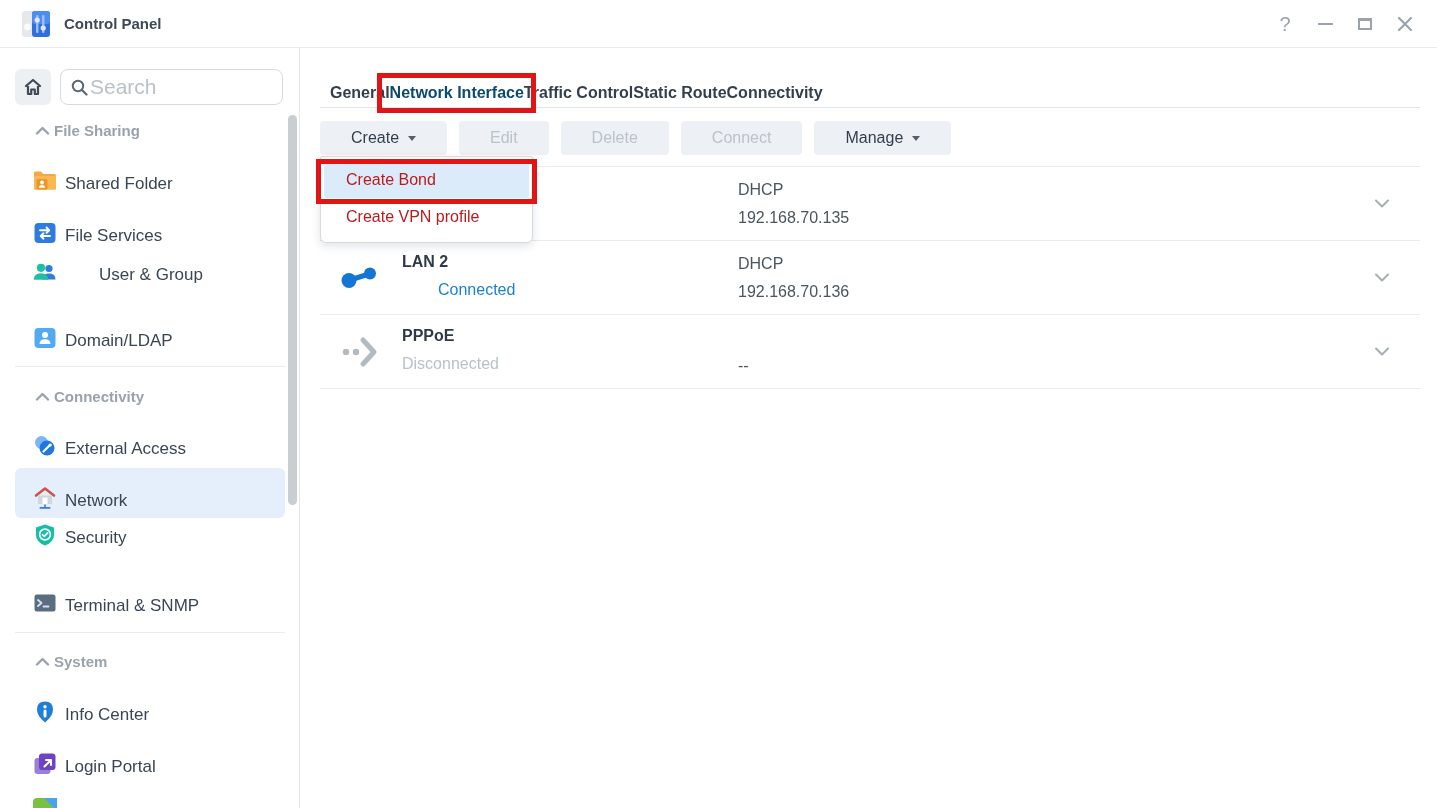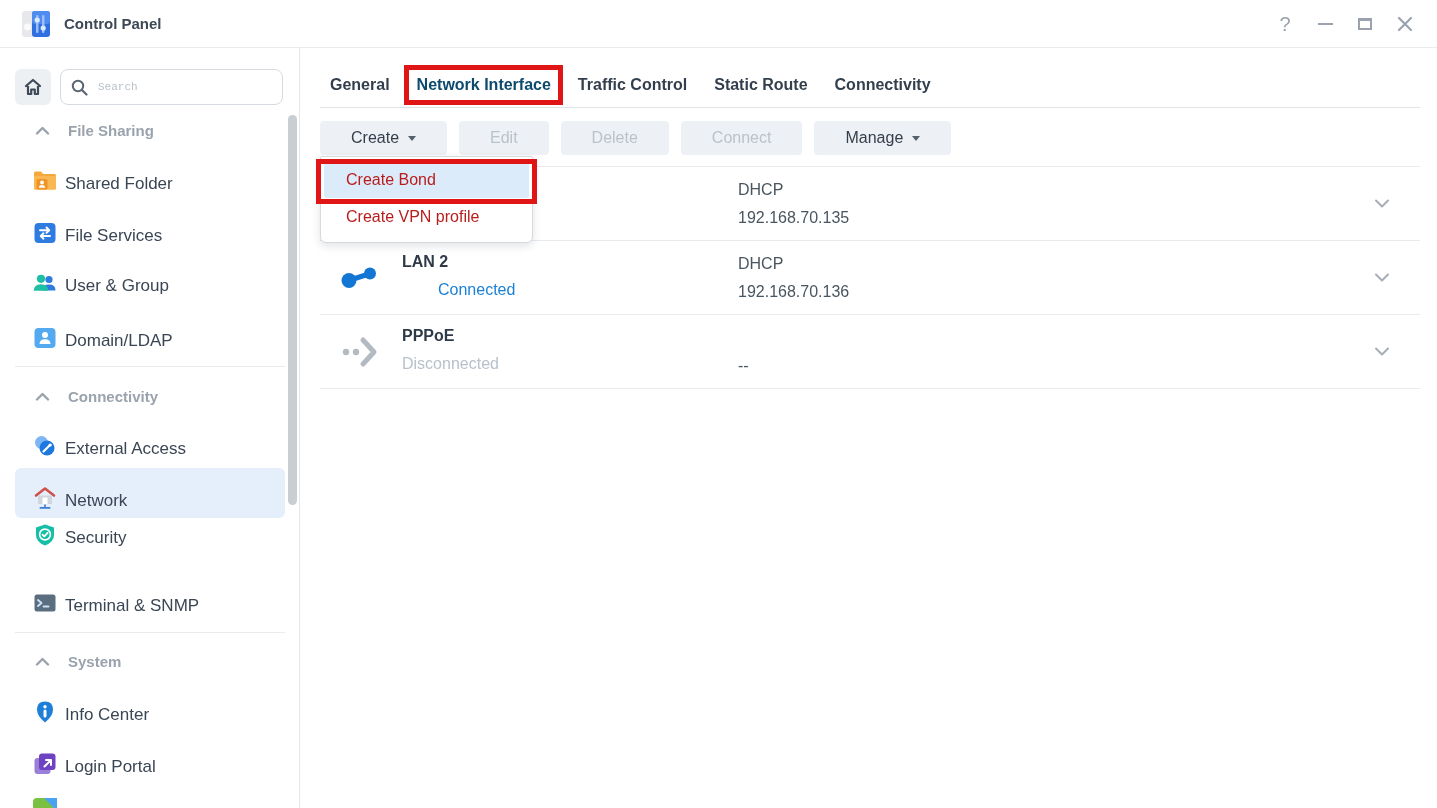--- a/index.html
+++ b/index.html
@@ -20,37 +20,37 @@
   .min-glyph { width:15px; height:2px; background:#9aa3ad; display:block; }
   .max-glyph { width:14px; height:12px; border:2px solid #9aa3ad; border-top-width:3px; display:block; }
 
   
   .sidebar { position:absolute; top:48px; left:0; width:300px; height:760px; background:#fff;
              border-right:1px solid #e4e7ea; overflow:hidden; }
   .home-btn { position:absolute; left:15px; top:21px; width:36px; height:36px; background:#edf0f3;
               border-radius:6px; display:flex; align-items:center; justify-content:center; }
   .search-box { position:absolute; left:60px; top:21px; width:223px; height:36px; background:#fff;
                 border:1px solid #d6dbe1; border-radius:8px; display:flex; align-items:center; padding:0 10px; }
-  .search-box input { border:none; outline:none; width:160px; margin-left:10px; font-size:11px;
-                      font-family:Liberation Mono, monospace; color:#42505e; background:transparent; }
+  .search-box input { border:none; outline:none; width:160px; margin-left:2px; font-size:21px;
+                      font-family:Liberation Sans, sans-serif; color:#42505e; background:transparent; }
   .search-box input::placeholder { color:#b9c1ca; }
   .side-header { position:absolute; left:0; width:100%; height:20px; display:flex; align-items:center; }
   .side-header .chev { margin-left:35px; }
-  .side-header .hlabel { margin-left:18px; font-size:15px; font-weight:bold; color:#9aa3ad; }
+  .side-header .hlabel { margin-left:4px; font-size:15px; font-weight:bold; color:#9aa3ad; }
   .side-item { position:absolute; left:0; width:100%; height:36px; display:flex; align-items:flex-end; }
   .side-item .sicon { margin-left:32px; width:26px; height:26px; flex:0 0 26px; }
   .side-item .slabel { margin-left:7px; font-size:17px; color:#3a4654; }
   .side-selected { position:absolute; left:15px; width:270px; height:50px; background:#e5effc; border-radius:6px; }
   .side-divider { position:absolute; left:15px; width:270px; height:1px; background:#e9ecef; }
   .side-scrollthumb { position:absolute; left:288px; top:67px; width:9px; height:390px;
                       background:#c9ced3; border-radius:5px; }
   .partial-icon { position:absolute; left:32px; top:749px; width:26px; height:26px; }
 
   
-  .tabs { position:absolute; left:330px; top:62px; height:45px; display:flex; align-items:center; gap:27px; }
+  .tabs { position:absolute; left:330px; top:70px; height:45px; display:flex; align-items:center; }
   .tab { position:relative; font-size:16px; font-weight:bold; color:#333f4d; white-space:nowrap; }
   .tab.active { color:#0c4a6e; }
   .tabs-divider { position:absolute; left:320px; top:107px; width:1100px; height:1px; background:#e0e4e8; }
   .red-frame { position:absolute; border:5px solid #e01515; pointer-events:none; z-index:60; }
   .tab-frame { left:-13px; right:-12px; top:-11px; bottom:-11px; }
 
   
   .toolbar { position:absolute; left:320px; top:121px; display:flex; gap:12px; }
   .tbtn { height:34px; background:#edf0f4; border:none; border-radius:4px; padding:0 31px;
           font-family:"Liberation Sans", sans-serif; font-size:16px; color:#333f4c;
@@ -158,21 +158,21 @@
       <span class="sicon">
         <svg width="26" height="26" viewBox="0 0 26 26">
           <rect x="2.5" y="3" width="21" height="20" rx="4" fill="#2e7ce0"></rect>
           <path d="M8 10.2 H17 M14.5 7.5 L17.3 10.2 L14.5 12.9" fill="none" stroke="#fff" stroke-width="1.9" stroke-linecap="round" stroke-linejoin="round"></path>
           <path d="M18 16 H9 M11.5 13.3 L8.7 16 L11.5 18.7" fill="none" stroke="#fff" stroke-width="1.9" stroke-linecap="round" stroke-linejoin="round"></path>
         </svg>
       </span>
       <span class="slabel">File Services</span>
     </div>
 
-    <div class="side-item" style="top:212px;">
+    <div class="side-item" style="top:201px;gap:34px;">
       <span class="sicon">
         <svg width="26" height="26" viewBox="0 0 26 26">
           <circle cx="17" cy="9.5" r="3.6" fill="#2e7ce0"></circle>
           <path d="M10.5 20.5 Q10.5 14.6 17 14.6 Q23.5 14.6 23.5 20.5 Z" fill="#2e7ce0"></path>
           <circle cx="9" cy="8.8" r="4.1" fill="#1ec0a4"></circle>
           <path d="M1.8 20.8 Q1.8 14.2 9 14.2 Q16.2 14.2 16.2 20.8 Z" fill="#1ec0a4"></path>
         </svg>
       </span>
       <span class="slabel">User &amp; Group</span>
     </div>

